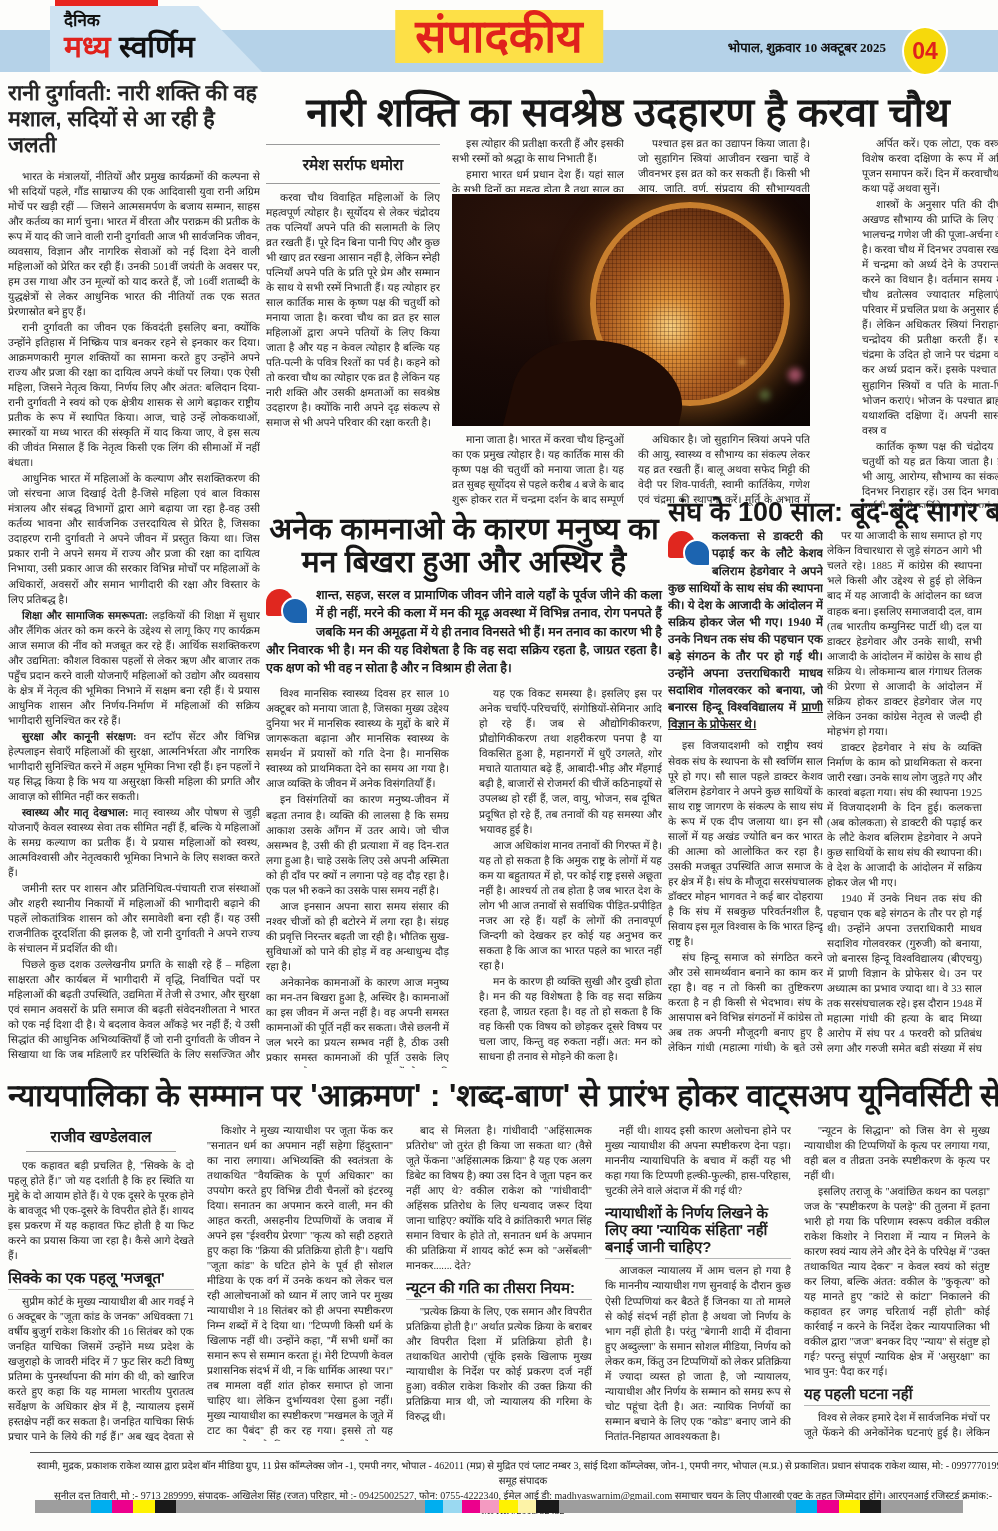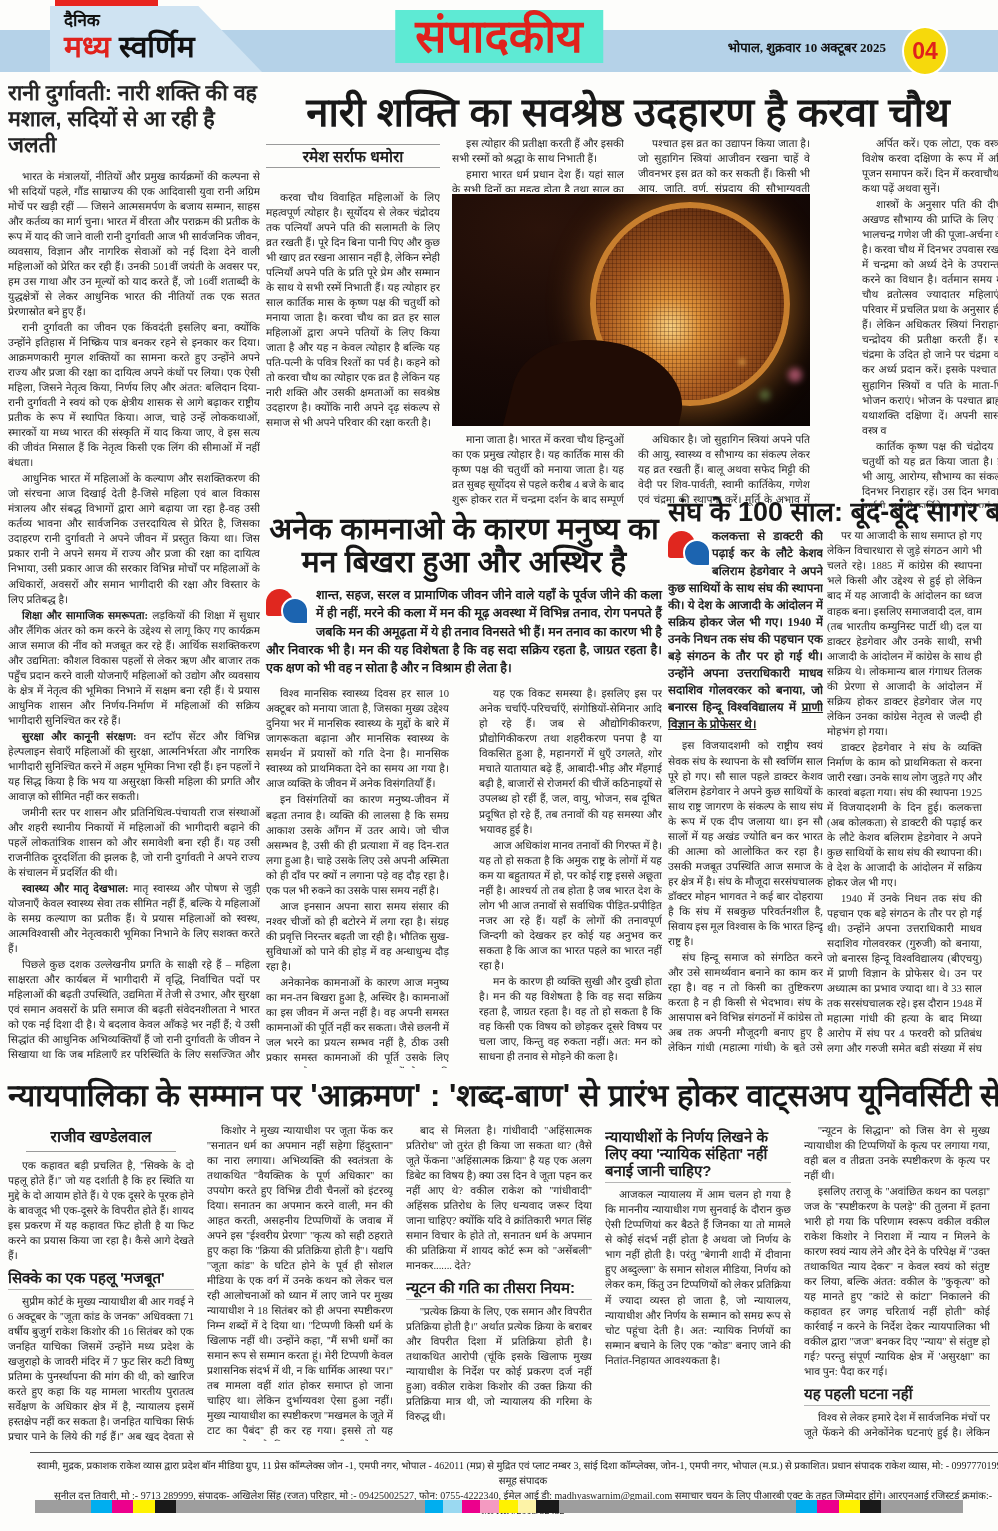--- a/index.html
+++ b/index.html
@@ -8,21 +8,21 @@
 
   
   .topstrip{position:absolute;left:55px;top:0;width:103px;height:11px;background:#e8251f;}
   .band{position:absolute;left:0;top:30px;width:998px;height:42px;background:#b5d2e8;}
   .logo{position:absolute;left:50px;top:6px;width:212px;height:66px;background:#cfe3f2;
         clip-path:polygon(0 0,70% 0,100% 100%,0 100%);padding:2px 10px 0 14px;box-sizing:border-box;}
   .logo-l1{font-family:"Liberation Sans","DejaVu Sans",sans-serif;font-weight:700;font-size:17px;color:#111;}
   .logo-l2{font-family:"Liberation Sans","DejaVu Sans",sans-serif;font-weight:700;font-size:30px;line-height:1.05;color:#111;white-space:nowrap;}
   .logo-l2 .red{color:#e0221c;}
   .section-title{position:absolute;left:50%;transform:translateX(-50%);top:10px;font-family:"Liberation Sans","DejaVu Sans",sans-serif;
-        font-weight:700;font-size:46px;color:#e0221c;background:#5eead4;padding:0 20px;line-height:1.15;}
+        font-weight:700;font-size:46px;color:#e0221c;background:#fde047;padding:0 20px;line-height:1.15;}
   .dateline{position:absolute;right:112px;top:38px;font-family:Liberation Serif, serif;
         font-weight:700;font-size:13px;color:#111;}
   .pagenum{position:absolute;right:50px;top:26px;width:42px;height:46px;border-radius:50%;background:#f6d90c;
         color:#e0221c;font-family:"Liberation Sans","DejaVu Sans",sans-serif;font-weight:700;font-size:23px;
         display:flex;align-items:center;justify-content:center;border:2px solid #fff;}
 
   
   .body p,.blk{font-size:10.6px;line-height:1.42;text-align:justify;margin:0 0 1px 0;}
   .body p{text-indent:14px;}
   .blk{text-indent:14px;}
@@ -33,21 +33,21 @@
 
   
   .art-rani{position:absolute;left:8px;top:80px;width:252px;height:978px;overflow:hidden;}
   .art-rani h2{font-size:21.5px;line-height:1.22;font-weight:700;color:#262626;}
   .art-rani .body{margin-top:10px;height:915px;overflow:hidden;}
 
   
   .art-karwa{position:absolute;left:266px;top:92px;width:724px;height:418px;}
   .art-karwa h1{position:absolute;left:0;top:0;width:724px;text-align:center;font-size:40px;font-weight:700;line-height:1;}
   .byline-box{position:absolute;left:0;top:52px;width:174px;text-align:center;font-family:"Liberation Sans","DejaVu Sans",sans-serif;
-        font-weight:700;font-size:15.5px;border-top:1px solid #9a9a9a;border-bottom:1px solid #9a9a9a;padding:0 0;}
+        font-weight:700;font-size:15.5px;border-top:1px solid #9a9a9a;border-bottom:1px solid #9a9a9a;padding:8px 0;}
   .kcol{position:absolute;overflow:hidden;}
   .kcolA{left:0;top:98px;width:174px;height:318px;}
   .kcolBt{left:186px;top:44px;width:172px;height:56px;}
   .kcolCt{left:372px;top:44px;width:172px;height:56px;}
   .kcolBb{left:186px;top:340px;width:172px;height:76px;}
   .kcolCb{left:372px;top:340px;width:172px;height:76px;}
   .kcolD{left:558px;top:44px;width:166px;height:372px;margin-left:38px;}
 
   
   .photo{position:absolute;left:186px;top:102px;width:358px;height:232px;overflow:hidden;
@@ -123,22 +123,22 @@
   </header>
 
   <section class="art-rani">
     <h2>रानी दुर्गावती: नारी शक्ति की वह मशाल, सदियों से आ रही है जलती</h2>
     <div class="body">
         <p class="para"><b class="lead"></b><span>भारत के मंत्रालयों, नीतियों और प्रमुख कार्यक्रमों की कल्पना से भी सदियों पहले, गौंड साम्राज्य की एक आदिवासी युवा रानी अग्रिम मोर्चे पर खड़ी रहीं — जिसने आत्मसमर्पण के बजाय सम्मान, साहस और कर्तव्य का मार्ग चुना। भारत में वीरता और पराक्रम की प्रतीक के रूप में याद की जाने वाली रानी दुर्गावती आज भी सार्वजनिक जीवन, व्यवसाय, विज्ञान और नागरिक सेवाओं को नई दिशा देने वाली महिलाओं को प्रेरित कर रही हैं। उनकी 501वीं जयंती के अवसर पर, हम उस गाथा और उन मूल्यों को याद करते हैं, जो 16वीं शताब्दी के युद्धक्षेत्रों से लेकर आधुनिक भारत की नीतियों तक एक सतत प्रेरणास्रोत बने हुए हैं।</span></p>
         <p class="para"><b class="lead"></b><span>रानी दुर्गावती का जीवन एक किंवदंती इसलिए बना, क्योंकि उन्होंने इतिहास में निष्क्रिय पात्र बनकर रहने से इनकार कर दिया। आक्रमणकारी मुगल शक्तियों का सामना करते हुए उन्होंने अपने राज्य और प्रजा की रक्षा का दायित्व अपने कंधों पर लिया। एक ऐसी महिला, जिसने नेतृत्व किया, निर्णय लिए और अंतत: बलिदान दिया-रानी दुर्गावती ने स्वयं को एक क्षेत्रीय शासक से आगे बढ़ाकर राष्ट्रीय प्रतीक के रूप में स्थापित किया। आज, चाहे उन्हें लोककथाओं, स्मारकों या मध्य भारत की संस्कृति में याद किया जाए, वे इस सत्य की जीवंत मिसाल हैं कि नेतृत्व किसी एक लिंग की सीमाओं में नहीं बंधता।</span></p>
         <p class="para"><b class="lead"></b><span>आधुनिक भारत में महिलाओं के कल्याण और सशक्तिकरण की जो संरचना आज दिखाई देती है-जिसे महिला एवं बाल विकास मंत्रालय और संबद्ध विभागों द्वारा आगे बढ़ाया जा रहा है-वह उसी कर्तव्य भावना और सार्वजनिक उत्तरदायित्व से प्रेरित है, जिसका उदाहरण रानी दुर्गावती ने अपने जीवन में प्रस्तुत किया था। जिस प्रकार रानी ने अपने समय में राज्य और प्रजा की रक्षा का दायित्व निभाया, उसी प्रकार आज की सरकार विभिन्न मोर्चों पर महिलाओं के अधिकारों, अवसरों और समान भागीदारी की रक्षा और विस्तार के लिए प्रतिबद्ध है।</span></p>
         <p class="para"><b class="lead">शिक्षा और सामाजिक समरूपता: </b><span>लड़कियों की शिक्षा में सुधार और लैंगिक अंतर को कम करने के उद्देश्य से लागू किए गए कार्यक्रम आज समाज की नींव को मजबूत कर रहे हैं। आर्थिक सशक्तिकरण और उद्यमिता: कौशल विकास पहलों से लेकर ऋण और बाजार तक पहुँच प्रदान करने वाली योजनाएँ महिलाओं को उद्योग और व्यवसाय के क्षेत्र में नेतृत्व की भूमिका निभाने में सक्षम बना रही हैं। ये प्रयास आधुनिक शासन और निर्णय-निर्माण में महिलाओं की सक्रिय भागीदारी सुनिश्चित कर रहे हैं।</span></p>
         <p class="para"><b class="lead">सुरक्षा और कानूनी संरक्षण: </b><span>वन स्टॉप सेंटर और विभिन्न हेल्पलाइन सेवाएँ महिलाओं की सुरक्षा, आत्मनिर्भरता और नागरिक भागीदारी सुनिश्चित करने में अहम भूमिका निभा रही हैं। इन पहलों ने यह सिद्ध किया है कि भय या असुरक्षा किसी महिला की प्रगति और आवाज़ को सीमित नहीं कर सकती।</span></p>
+        <p class="para"><b class="lead">स्वास्थ्य और मातृ देखभाल: </b><span>मातृ स्वास्थ्य और पोषण से जुड़ी योजनाएँ केवल स्वास्थ्य सेवा तक सीमित नहीं हैं, बल्कि ये महिलाओं के समग्र कल्याण का प्रतीक हैं। ये प्रयास महिलाओं को स्वस्थ, आत्मविश्वासी और नेतृत्वकारी भूमिका निभाने के लिए सशक्त करते हैं।</span></p>
         <p class="para"><b class="lead"></b><span>जमीनी स्तर पर शासन और प्रतिनिधित्व-पंचायती राज संस्थाओं और शहरी स्थानीय निकायों में महिलाओं की भागीदारी बढ़ाने की पहलें लोकतांत्रिक शासन को और समावेशी बना रही हैं। यह उसी राजनीतिक दूरदर्शिता की झलक है, जो रानी दुर्गावती ने अपने राज्य के संचालन में प्रदर्शित की थी।</span></p>
-        <p class="para"><b class="lead">स्वास्थ्य और मातृ देखभाल: </b><span>मातृ स्वास्थ्य और पोषण से जुड़ी योजनाएँ केवल स्वास्थ्य सेवा तक सीमित नहीं हैं, बल्कि ये महिलाओं के समग्र कल्याण का प्रतीक हैं। ये प्रयास महिलाओं को स्वस्थ, आत्मविश्वासी और नेतृत्वकारी भूमिका निभाने के लिए सशक्त करते हैं।</span></p>
         <p class="para"><b class="lead"></b><span>पिछले कुछ दशक उल्लेखनीय प्रगति के साक्षी रहे हैं – महिला साक्षरता और कार्यबल में भागीदारी में वृद्धि, निर्वाचित पदों पर महिलाओं की बढ़ती उपस्थिति, उद्यमिता में तेजी से उभार, और सुरक्षा एवं समान अवसरों के प्रति समाज की बढ़ती संवेदनशीलता ने भारत को एक नई दिशा दी है। ये बदलाव केवल आँकड़े भर नहीं हैं; ये उसी सिद्धांत की आधुनिक अभिव्यक्तियाँ हैं जो रानी दुर्गावती के जीवन ने सिखाया था कि जब महिलाएँ हर परिस्थिति के लिए सुसज्जित और सशक्त होती हैं, तो वे समाज को नया आकार देती हैं।</span></p>
       </div>
   </section>
 
   <section class="art-karwa">
     <h1>नारी शक्ति का सवश्रेष्ठ उदहारण है करवा चौथ</h1>
     <div class="byline-box">रमेश सर्राफ धमोरा</div>
 
     <div class="kcol kcolA body">
         <p>करवा चौथ विवाहित महिलाओं के लिए महत्वपूर्ण त्योहार है। सूर्योदय से लेकर चंद्रोदय तक पत्नियाँ अपने पति की सलामती के लिए व्रत रखती हैं। पूरे दिन बिना पानी पिए और कुछ भी खाए व्रत रखना आसान नहीं है, लेकिन स्नेही पत्नियाँ अपने पति के प्रति पूरे प्रेम और सम्मान के साथ ये सभी रस्में निभाती हैं। यह त्योहार हर साल कार्तिक मास के कृष्ण पक्ष की चतुर्थी को मनाया जाता है। करवा चौथ का व्रत हर साल महिलाओं द्वारा अपने पतियों के लिए किया जाता है और यह न केवल त्योहार है बल्कि यह पति-पत्नी के पवित्र रिश्तों का पर्व है। कहने को तो करवा चौथ का त्योहार एक व्रत है लेकिन यह नारी शक्ति और उसकी क्षमताओं का सवश्रेष्ठ उदहारण है। क्योंकि नारी अपने दृढ़ संकल्प से समाज से भी अपने परिवार की रक्षा करती है।</p>
@@ -232,20 +232,21 @@
       </div>
       <div class="jcol">
           <div class="blk t-p">किशोर ने मुख्य न्यायाधीश पर जूता फेंक कर ''सनातन धर्म का अपमान नहीं सहेगा हिंदुस्तान'' का नारा लगाया। अभिव्यक्ति की स्वतंत्रता के तथाकथित ''वैयक्तिक के पूर्ण अधिकार'' का उपयोग करते हुए विभिन्न टीवी चैनलों को इंटरव्यू दिया। सनातन का अपमान करने वाली, मन की आहत करती, असहनीय टिप्पणियों के जवाब में अपने इस ''ईश्वरीय प्रेरणा'' ''कृत्य को सही ठहराते हुए कहा कि ''क्रिया की प्रतिक्रिया होती है''। यद्यपि ''जूता कांड'' के घटित होने के पूर्व ही सोशल मीडिया के एक वर्ग में उनके कथन को लेकर चल रही आलोचनाओं को ध्यान में लाए जाने पर मुख्य न्यायाधीश ने 18 सितंबर को ही अपना स्पष्टीकरण निम्न शब्दों में दे दिया था। ''टिप्पणी किसी धर्म के खिलाफ नहीं थी। उन्होंने कहा, ''मैं सभी धर्मों का समान रूप से सम्मान करता हूं। मेरी टिप्पणी केवल प्रशासनिक संदर्भ में थी, न कि धार्मिक आस्था पर।'' तब मामला वहीं शांत होकर समाप्त हो जाना चाहिए था। लेकिन दुर्भाग्यवश ऐसा हुआ नहीं। मुख्य न्यायाधीश का स्पष्टीकरण ''मखमल के जूते में टाट का पैबंद'' ही कर रह गया। इससे तो यह महसूस होता है कि मुख्य न्यायाधीश को उक्त टिप्पणियों को वापिस ले लेना चाहिए था, बजाए स्पष्टीकरण देने के।</div>
         </div>
       <div class="jcol">
           <div class="blk t-p">बाद से मिलता है। गांधीवादी ''अहिंसात्मक प्रतिरोध'' जो तुरंत ही किया जा सकता था? (वैसे जूते फेंकना ''अहिंसात्मक क्रिया'' है यह एक अलग डिबेट का विषय है) क्या उस दिन वे जूता पहन कर नहीं आए थे? वकील राकेश को ''गांधीवादी'' अहिंसक प्रतिरोध के लिए धन्यवाद जरूर दिया जाना चाहिए? क्योंकि यदि वे क्रांतिकारी भगत सिंह समान विचार के होते तो, सनातन धर्म के अपमान की प्रतिक्रिया में शायद कोर्ट रूम को ''असेंबली'' मानकर....... देते?</div>
           <div class="blk t-h">न्यूटन की गति का तीसरा नियम:</div>
           <div class="blk t-p">''प्रत्येक क्रिया के लिए, एक समान और विपरीत प्रतिक्रिया होती है।'' अर्थात प्रत्येक क्रिया के बराबर और विपरीत दिशा में प्रतिक्रिया होती है। तथाकथित आरोपी (चूंकि इसके खिलाफ मुख्य न्यायाधीश के निर्देश पर कोई प्रकरण दर्ज नहीं हुआ) वकील राकेश किशोर की उक्त क्रिया की प्रतिक्रिया मात्र थी, जो न्यायालय की गरिमा के विरुद्ध थी।</div>
         </div>
       <div class="jcol">
+          <div class="blk t-p">नहीं थी। शायद इसी कारण अलोचना होने पर मुख्य न्यायाधीश की अपना स्पष्टीकरण देना पड़ा। माननीय न्यायाधिपति के बचाव में कहीं यह भी कहा गया कि टिप्पणी हल्की-फुल्की, हास-परिहास, चुटकी लेने वाले अंदाज में की गई थी?</div>
           <div class="blk t-h">न्यायाधीशों के निर्णय लिखने के लिए क्या 'न्यायिक संहिता' नहीं बनाई जानी चाहिए?</div>
           <div class="blk t-p">आजकल न्यायालय में आम चलन हो गया है कि माननीय न्यायाधीश गण सुनवाई के दौरान कुछ ऐसी टिप्पणियां कर बैठते हैं जिनका या तो मामले से कोई संदर्भ नहीं होता है अथवा जो निर्णय के भाग नहीं होती है। परंतु ''बेगानी शादी में दीवाना हुए अब्दुल्ला'' के समान सोशल मीडिया, निर्णय को लेकर कम, किंतु उन टिप्पणियों को लेकर प्रतिक्रिया में ज्यादा व्यस्त हो जाता है, जो न्यायालय, न्यायाधीश और निर्णय के सम्मान को समग्र रूप से चोट पहूंचा देती है। अत: न्यायिक निर्णयों का सम्मान बचाने के लिए एक ''कोड'' बनाए जाने की नितांत-निहायत आवश्यकता है।</div>
         </div>
       <div class="jcol">
           <div class="blk t-p">''न्यूटन के सिद्धान'' को जिस वेग से मुख्य न्यायाधीश की टिप्पणियों के कृत्य पर लगाया गया, वही बल व तीव्रता उनके स्पष्टीकरण के कृत्य पर नहीं थी।</div>
           <div class="blk t-p">इसलिए तराजू के ''अवांछित कथन का पलड़ा'' जज के ''स्पष्टीकरण के पलड़े'' की तुलना में इतना भारी हो गया कि परिणाम स्वरूप वकील वकील राकेश किशोर ने निराशा में न्याय न मिलने के कारण स्वयं न्याय लेने और देने के परिपेक्ष में ''उक्त तथाकथित न्याय देकर'' न केवल स्वयं को संतुष्ट कर लिया, बल्कि अंतत: वकील के ''कुकृत्य'' को यह मानते हुए ''कांटे से कांटा'' निकालने की कहावत हर जगह चरितार्थ नहीं होती'' कोई कार्रवाई न करने के निर्देश देकर न्यायपालिका भी वकील द्वारा ''जज'' बनकर दिए ''न्याय'' से संतुष्ट हो गई? परन्तु संपूर्ण न्यायिक क्षेत्र में 'असुरक्षा'' का भाव पुन: पैदा कर गई।</div>
           <div class="blk t-h">यह पहली घटना नहीं</div>
           <div class="blk t-p">विश्व से लेकर हमारे देश में सार्वजनिक मंचों पर जूते फेंकने की अनेकोंनेक घटनाएं हुई है। लेकिन न्यायपालिका जैसी ''पवित्र मंदिर'' की यह पहली घटना है। सनातनी धर्म के मंदिर की बात करने वालों के लिए भी ''न्यायपालिका एक मंदिर हैं''। इसकी जितनी भी निंदा की जाए उतनी कम है। तथापि मुख्य न्यायाधीश की प्रकरण की सुनवाई के दौरान की गई कानूनी रूप से अप्रभावी टिप्पणियों पर की जा रही भद्द भाषा की आलोचना को (अभद्र तरीके से ट्रोल किए जाने को नहीं) गलत नहीं कहा जा सकता है।</div>
         </div>
     </div>

